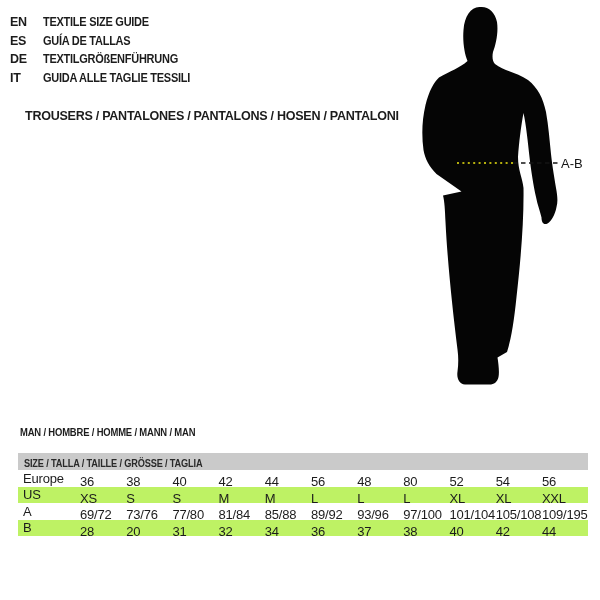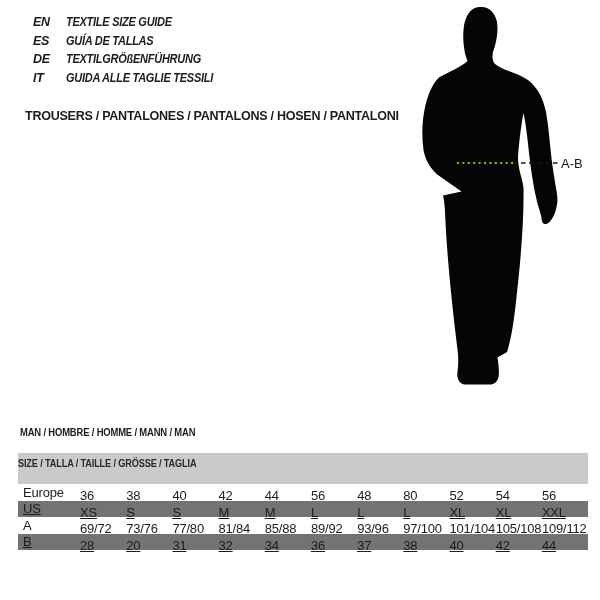--- a/index.html
+++ b/index.html
@@ -1,40 +1,40 @@
 <!DOCTYPE html>
 <html><head>
 <meta charset="utf-8">
 <style>
   html,body{margin:0;padding:0;background:#fff;}
   .canvas{
     position:relative;width:600px;height:600px;background:#ffffff;overflow:hidden;
     font-family:"Liberation Sans","DejaVu Sans",sans-serif;color:#1c1c1c;
   }
   
-  .lang-block{position:absolute;left:33px;top:13px;font-style:italic;}
+  .lang-block{position:absolute;left:10px;top:13px;}
   .lang-row{display:flex;height:18.6px;align-items:center;}
   .lang-code{width:33px;font-size:12.5px;font-weight:bold;letter-spacing:-0.3px;}
   .lang-label{display:inline-block;font-size:12.5px;font-weight:bold;letter-spacing:-0.3px;
               transform:scaleX(.88);transform-origin:0 50%;white-space:nowrap;}
   .category{position:absolute;left:25px;top:108px;font-size:13.5px;font-weight:bold;
             letter-spacing:-0.3px;transform:scaleX(.93);transform-origin:0 50%;white-space:nowrap;}
   
   .figure{position:absolute;left:390px;top:0;width:200px;height:400px;}
   .ab-label{font-family:"Liberation Sans","DejaVu Sans",sans-serif;font-size:13px;fill:#151515;}
   
   .section-title{position:absolute;left:20px;top:426px;font-size:11.5px;font-weight:bold;
                  letter-spacing:-0.2px;transform:scaleX(.82);transform-origin:0 50%;white-space:nowrap;}
   
   .size-table{position:absolute;left:18px;top:453px;width:570px;}
-  .thead{height:31px;line-height:17px;background:#cacaca;}
+  .thead{height:17px;line-height:17px;background:#cacaca;padding-left:6px;}
   .thead span{display:inline-block;font-size:11.5px;font-weight:600;color:#2a2a2a;
               letter-spacing:-0.2px;transform:scaleX(.80);transform-origin:0 50%;white-space:nowrap;}
   .trow{display:flex;height:16.5px;align-items:center;font-size:13px;letter-spacing:-0.2px;}
-  .trow.stripe{background:#737373;text-decoration:underline;}
+  .trow.stripe{background:#bef264;}
   .tlabel{width:62px;padding-left:5px;box-sizing:border-box;}
   .tcell{flex:1;text-align:left;white-space:nowrap;margin-top:7px;}
   
   .footnotes{position:absolute;left:20px;top:551px;}
   .footnote{height:19.3px;line-height:19.3px;font-size:11.5px;font-weight:bold;letter-spacing:-0.2px;
             transform:scaleX(.82);transform-origin:0 50%;white-space:nowrap;}
 </style>
 </head>
 <body>
 
@@ -144,21 +144,21 @@
       <span class="tcell">69/72</span>
       <span class="tcell">73/76</span>
       <span class="tcell">77/80</span>
       <span class="tcell">81/84</span>
       <span class="tcell">85/88</span>
       <span class="tcell">89/92</span>
       <span class="tcell">93/96</span>
       <span class="tcell">97/100</span>
       <span class="tcell">101/104</span>
       <span class="tcell">105/108</span>
-      <span class="tcell">109/112</span>
+      <span class="tcell">109/195</span>
     </div>
 
     <div class="trow stripe">
       <span class="tlabel">B</span>
       <span class="tcell">28</span>
       <span class="tcell">20</span>
       <span class="tcell">31</span>
       <span class="tcell">32</span>
       <span class="tcell">34</span>
       <span class="tcell">36</span>

